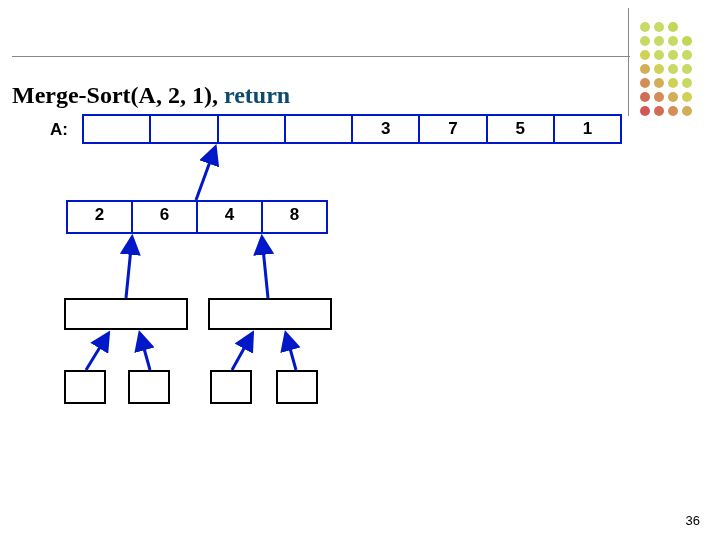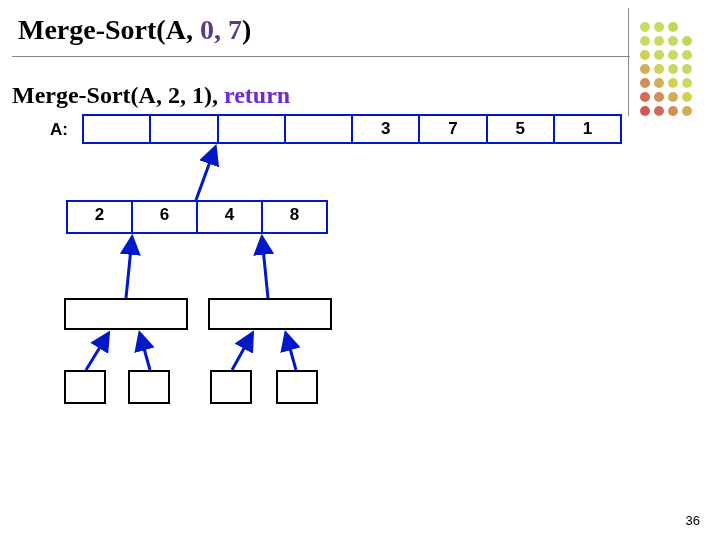--- a/index.html
+++ b/index.html
@@ -27,21 +27,21 @@
   }
   .title .purple { color: #5a3a8a; }
   .subtitle {
     position: absolute;
     left: 12px;
     top: 82px;
     font-size: 24px;
     font-weight: bold;
     color: #000;
   }
-  .subtitle .green { color: #6d28d9; margin-top: 25px; }
+  .subtitle .green { color: #0c4a6e; margin-top: 25px; }
   .arr-label {
     position: absolute;
     left: 50px;
     top: 120px;
     font-size: 17px;
     font-weight: bold;
     font-family: Arial, Helvetica, sans-serif;
     color: #000;
   }
   .array-top {
@@ -152,23 +152,20 @@
   }
 </style>
 </head>
 <body>
 
 <div class="slide">
 
   <div class="under-line"></div>
   <div class="side-line"></div>
 
-  <div class="title">
-    <span>Merge-Sort(A, </span><span class="purple">0, 7</span><span>)</span>
-  </div>
 
   <div class="subtitle">
     <span>Merge-Sort(A, 2, 1), </span><span class="green">return</span>
   </div>
 
   <div class="arr-label">A:</div>
 
   <div class="array-top">
     <div class="cell"></div>
     <div class="cell divider"></div>

